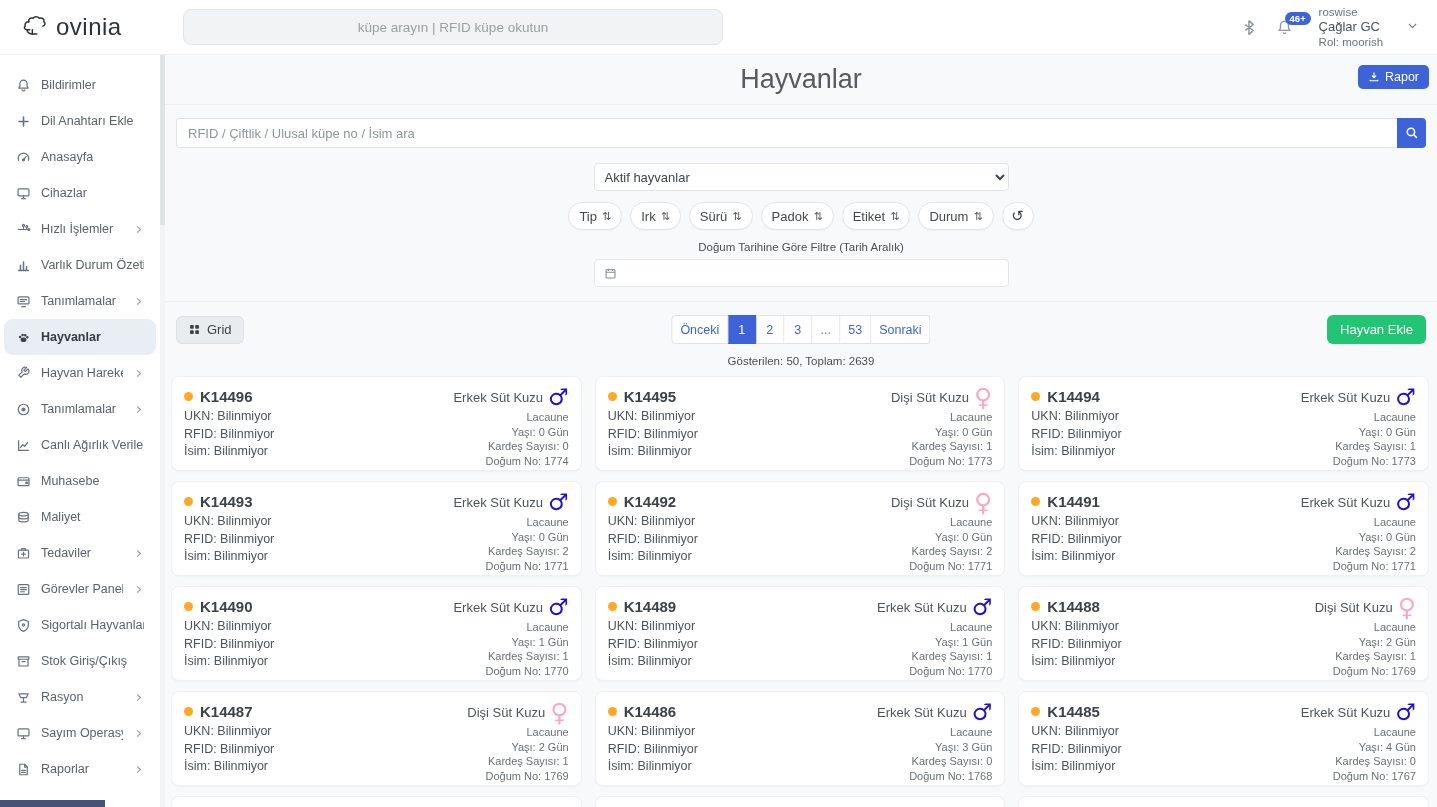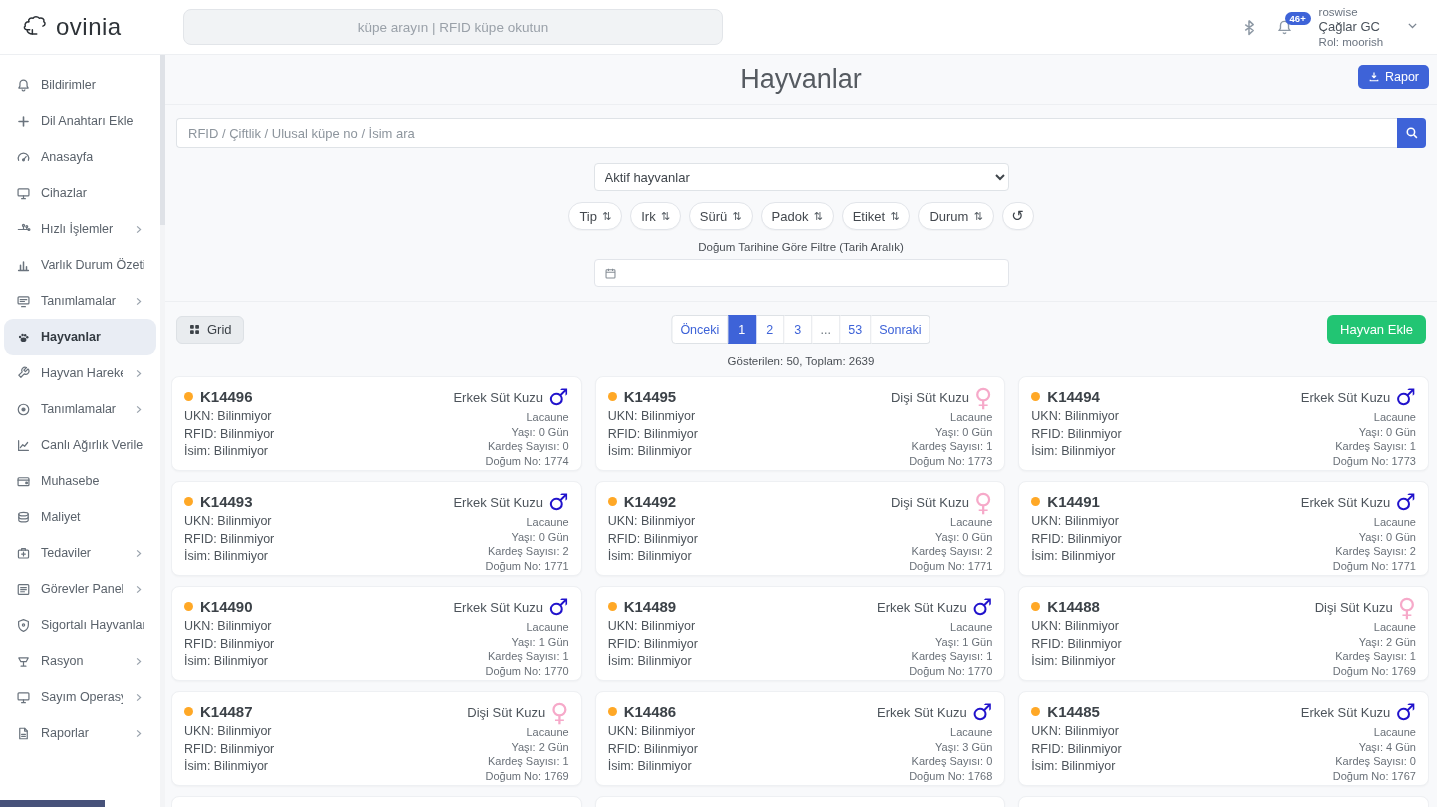--- a/index.html
+++ b/index.html
@@ -330,20 +330,30 @@
     </span>
   </div>
         <div class="side-item">
     <span class="icon">
             <svg viewBox="0 0 16 16" fill="none" stroke="currentColor" stroke-width="1.3" stroke-linecap="round" stroke-linejoin="round">
               <path d="M8 1.8l5.2 1.9v3.5c0 3.3-2.1 5.8-5.2 7-3.1-1.2-5.2-3.7-5.2-7V3.7z"></path>
               <circle cx="8" cy="7.5" r="1.2"></circle>
             </svg>
           </span>
     <span class="lbl">Sigortalı Hayvanlar</span>
+
+  </div>
+        <div class="side-item">
+    <span class="icon">
+            <svg viewBox="0 0 16 16" fill="none" stroke="currentColor" stroke-width="1.3" stroke-linecap="round" stroke-linejoin="round">
+              <path d="M2.4 3h11.2v2.6H2.4z"></path>
+              <path d="M3.2 5.6v7.2h9.6V5.6M6.4 8.2h3.2"></path>
+            </svg>
+          </span>
+    <span class="lbl">Stok Giriş/Çıkış</span>
 
   </div>
         <div class="side-item">
     <span class="icon">
             <svg viewBox="0 0 16 16" fill="none" stroke="currentColor" stroke-width="1.3" stroke-linecap="round" stroke-linejoin="round">
               <path d="M3 4.2h10l-2.2 4H5.2z"></path>
               <path d="M8 8.2v4.8M5.4 13h5.2"></path>
             </svg>
           </span>
     <span class="lbl">Rasyon</span>

